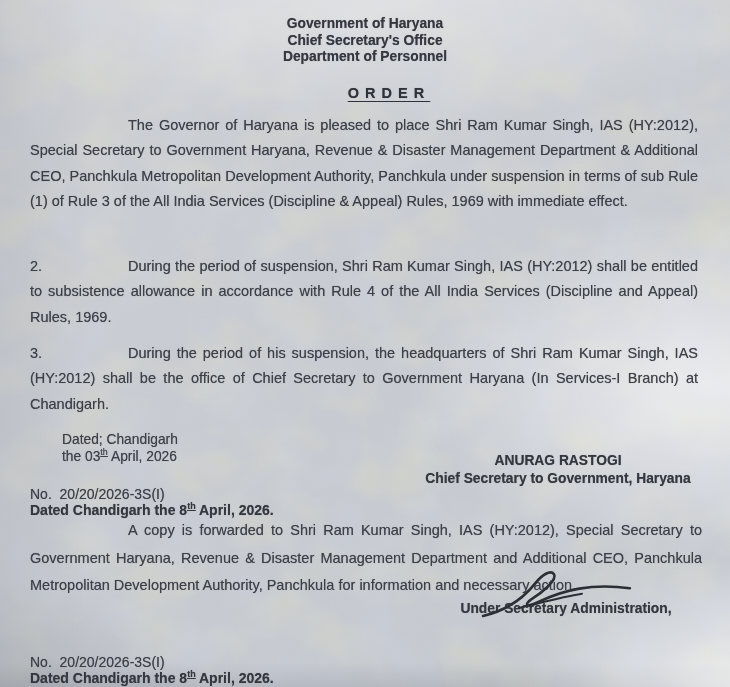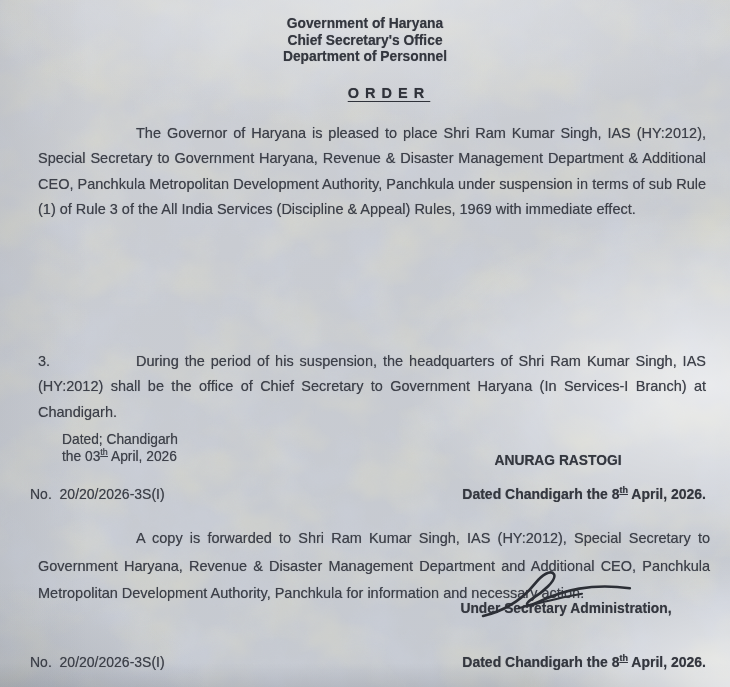--- a/index.html
+++ b/index.html
@@ -28,32 +28,32 @@
     text-shadow:0 0 0.7px rgba(55,58,66,0.6);
   }
   .hdr{position:absolute;top:16px;left:0;width:100%;text-align:center;
        font-weight:bold;font-size:13.8px;line-height:16.5px;color:#34373f;}
   .order-title{
     position:absolute;top:85px;left:0;width:100%;text-align:center;
     font-weight:bold;font-size:14.5px;letter-spacing:6px;color:#2f323a;
     text-decoration:underline;text-underline-offset:3px;padding-left:24px;
   }
   .para{
-    position:absolute;left:30px;width:668px;margin:8px;
+    position:absolute;left:30px;width:668px;margin:0;
     font-size:14.5px;line-height:25.4px;text-align:justify;
   }
   .p1{top:113px;text-indent:98px;}
   .p2{top:254px;}
   .p3{top:341px;}
   .pnum{display:inline-block;width:98px;text-indent:0;}
   .dateline{position:absolute;top:431px;left:30px;font-size:13.8px;line-height:17px;margin-left:32px;}
   .signatory{position:absolute;top:432px;left:408px;width:300px;text-align:center;
              font-weight:bold;font-size:13.8px;line-height:17.5px;color:#34373f;margin-top:20px;}
   .refline{position:absolute;left:30px;right:24px;display:flex;
-           justify-content:space-between;align-items:flex-end;font-size:14px;}
+           justify-content:space-between;align-items:flex-start;font-size:14px;flex-direction:column;}
   .ref-top{top:486px;}
   .ref-bottom{top:654px;}
   .ref-no{white-space:pre;}
   .ref-date{font-weight:bold;color:#34373f;}
   sup.th{font-size:9px;vertical-align:super;line-height:0;text-decoration:underline;}
   .copy-para{top:517px;line-height:27.5px;text-indent:98px;width:672px;}
   .signature{position:absolute;left:478px;top:566px;z-index:4;transform:rotate(-3deg);}
   .endorsement{position:absolute;top:599px;left:421px;width:290px;text-align:center;
                font-size:13.8px;line-height:20.5px;color:#34373f;font-weight:bold;}
 </style>
@@ -84,30 +84,32 @@
     <div class="hdr">
       <div>Government of Haryana</div>
       <div>Chief Secretary's Office</div>
       <div>Department of Personnel</div>
     </div>
 
     <div class="order-title">ORDER</div>
 
     <p class="para p1">The Governor of Haryana is pleased to place Shri Ram Kumar Singh, IAS (HY:2012), Special Secretary to Government Haryana, Revenue &amp; Disaster Management Department &amp; Additional CEO, Panchkula Metropolitan Development Authority, Panchkula under suspension in terms of sub Rule (1) of Rule 3 of the All India Services (Discipline &amp; Appeal) Rules, 1969 with immediate effect.</p>
 
+    <p class="para p2"><span class="pnum">2.</span><span>During the period of suspension, Shri Ram Kumar Singh, IAS (HY:2012) shall be entitled to subsistence allowance in accordance with Rule 4 of the All India Services (Discipline and Appeal) Rules, 1969.</span></p>
 
     <p class="para p3"><span class="pnum">3.</span><span>During the period of his suspension, the headquarters of Shri Ram Kumar Singh, IAS (HY:2012) shall be the office of Chief Secretary to Government Haryana (In Services-I Branch) at Chandigarh.</span></p>
 
     <div class="dateline">
       <div>Dated; Chandigarh</div>
       <div><span>the 03</span><sup class="th">th</sup><span> April, 2026</span></div>
     </div>
 
     <div class="signatory">
       <div>ANURAG RASTOGI</div>
+      <div>Chief Secretary to Government, Haryana</div>
     </div>
 
     <div class="refline ref-top">
       <span class="ref-no">No.  20/20/2026-3S(I)</span>
       <span class="ref-date"><span>Dated Chandigarh the 8</span><sup class="th">th</sup><span> April, 2026.</span></span>
     </div>
 
     <p class="para copy-para">A copy is forwarded to Shri Ram Kumar Singh, IAS (HY:2012), Special Secretary to Government Haryana, Revenue &amp; Disaster Management Department and Additional CEO, Panchkula Metropolitan Development Authority, Panchkula for information and necessary action.</p>
 
     <div class="signature">

